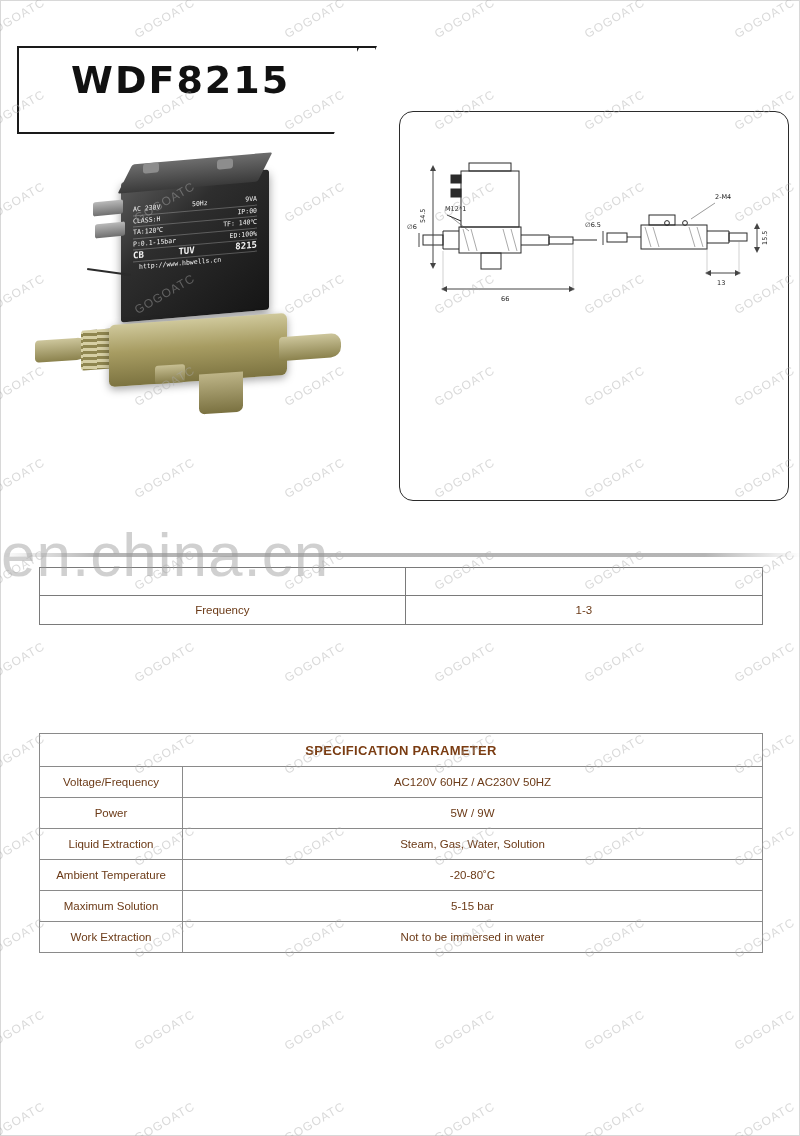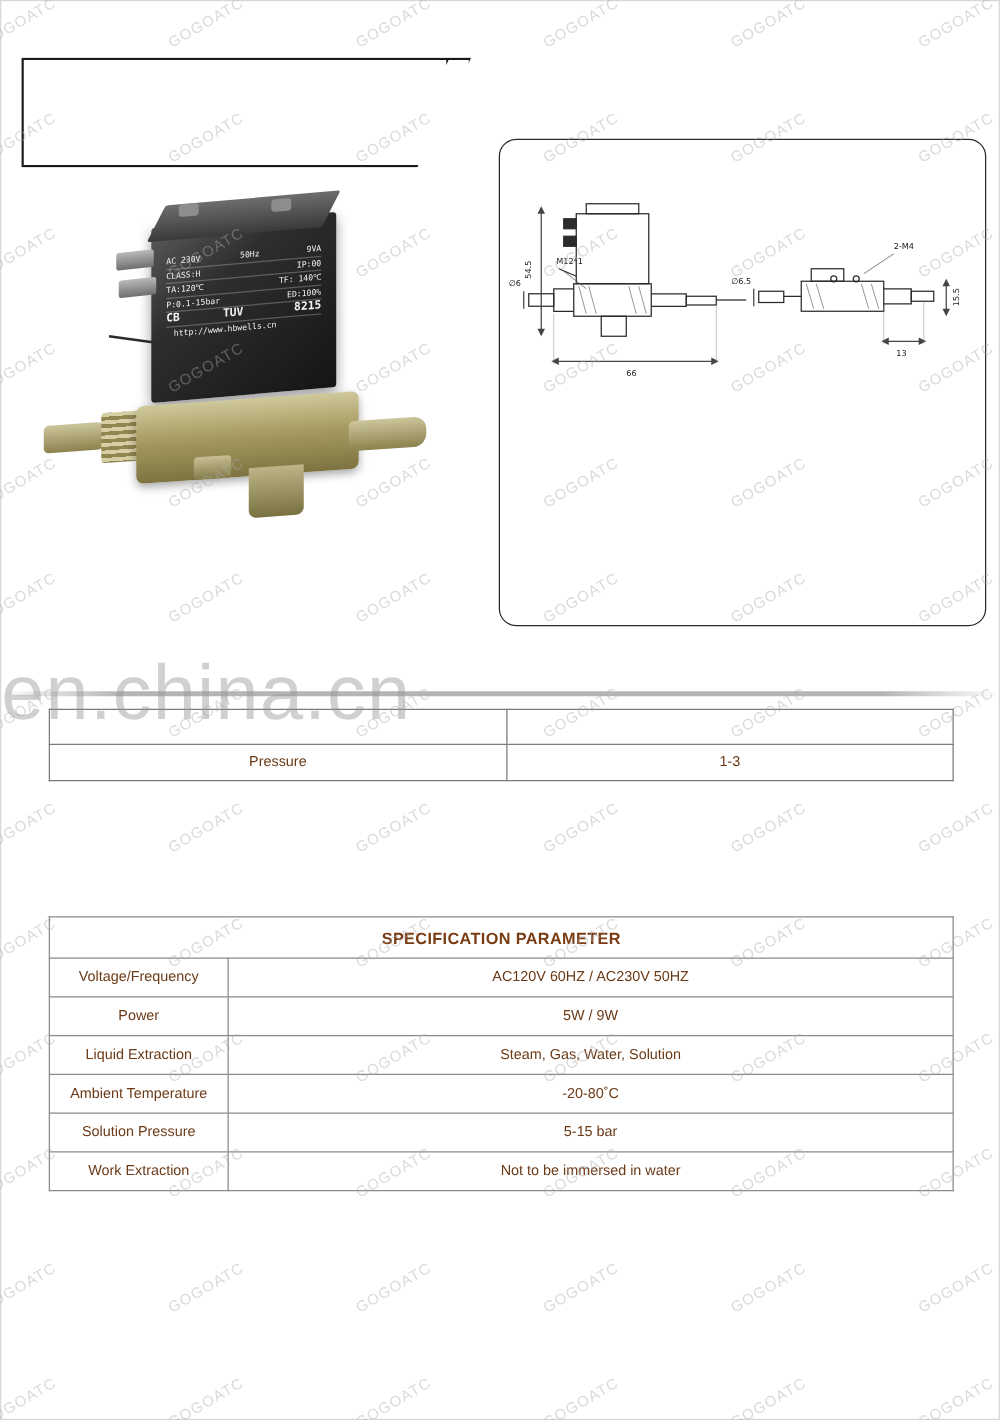--- a/index.html
+++ b/index.html
@@ -317,20 +317,21 @@
   }
 </style>
 </head>
 <body>
 
 <div class="page">
 
   <div class="title-banner">
     <div class="title-banner-inner"></div>
   </div>
+  <div class="title-text">WDF8215</div>
 
   <div class="photo">
     <div class="coil"></div>
     <div class="coil-top"></div>
     <div class="coil-screw" style="left:122px;top:12px;"></div>
     <div class="coil-screw" style="left:196px;top:8px;"></div>
 
     <div class="spade" style="left:72px;top:50px;width:30px;height:14px;"></div>
     <div class="spade" style="left:74px;top:72px;width:30px;height:14px;"></div>
     <div class="wire" style="left:66px;top:120px;width:44px;"></div>
@@ -451,21 +452,21 @@
       <text x="318" y="174">13</text>
     </g>
   </svg>
 
   <div class="tbl-above-line"></div>
   <div class="tbl-above-div"></div>
 
   <table class="table1">
     <tbody>
         <tr>
-      <td class="c1">Pressure</td>
+      <td class="c1">Frequency</td>
       <td class="c2">1-3</td>
     </tr>
   </tbody>
     </table>
 
   <table class="spec">
     <tbody>
         <tr>
       <td class="head" colspan="2">SPECIFICATION PARAMETER</td>
     </tr>
@@ -479,21 +480,21 @@
     </tr>
     <tr>
       <td class="k">Liquid Extraction</td>
       <td class="v">Steam, Gas, Water, Solution</td>
     </tr>
     <tr>
       <td class="k">Ambient Temperature</td>
       <td class="v">-20-80˚C</td>
     </tr>
     <tr>
-      <td class="k">Solution Pressure</td>
+      <td class="k">Maximum Solution</td>
       <td class="v">5-15  bar</td>
     </tr>
     <tr>
       <td class="k">Work Extraction</td>
       <td class="v">Not to be immersed in water</td>
     </tr>
   </tbody>
     </table>
 
   <div class="wm-bar"></div>

